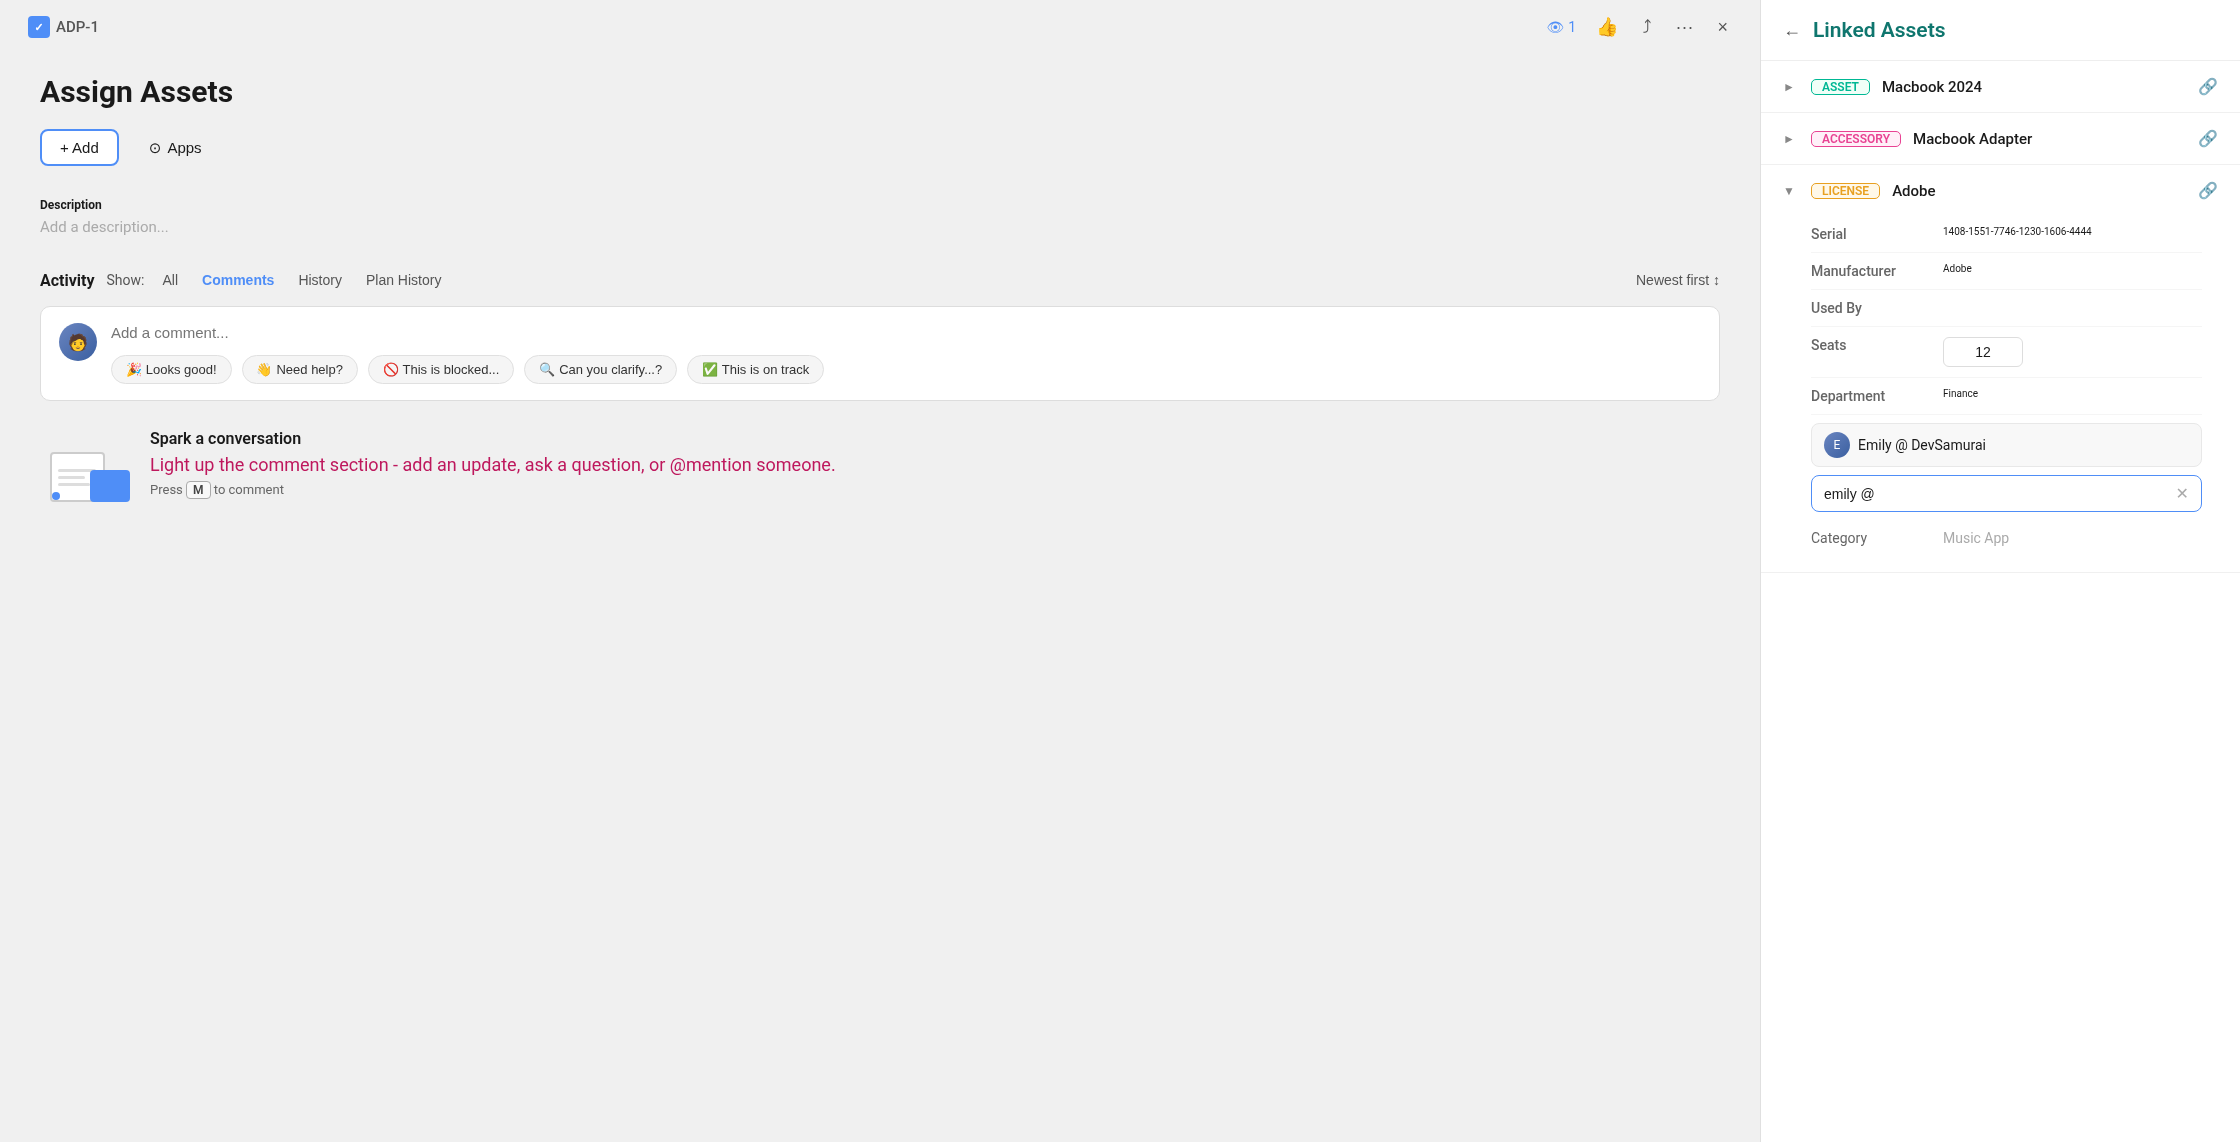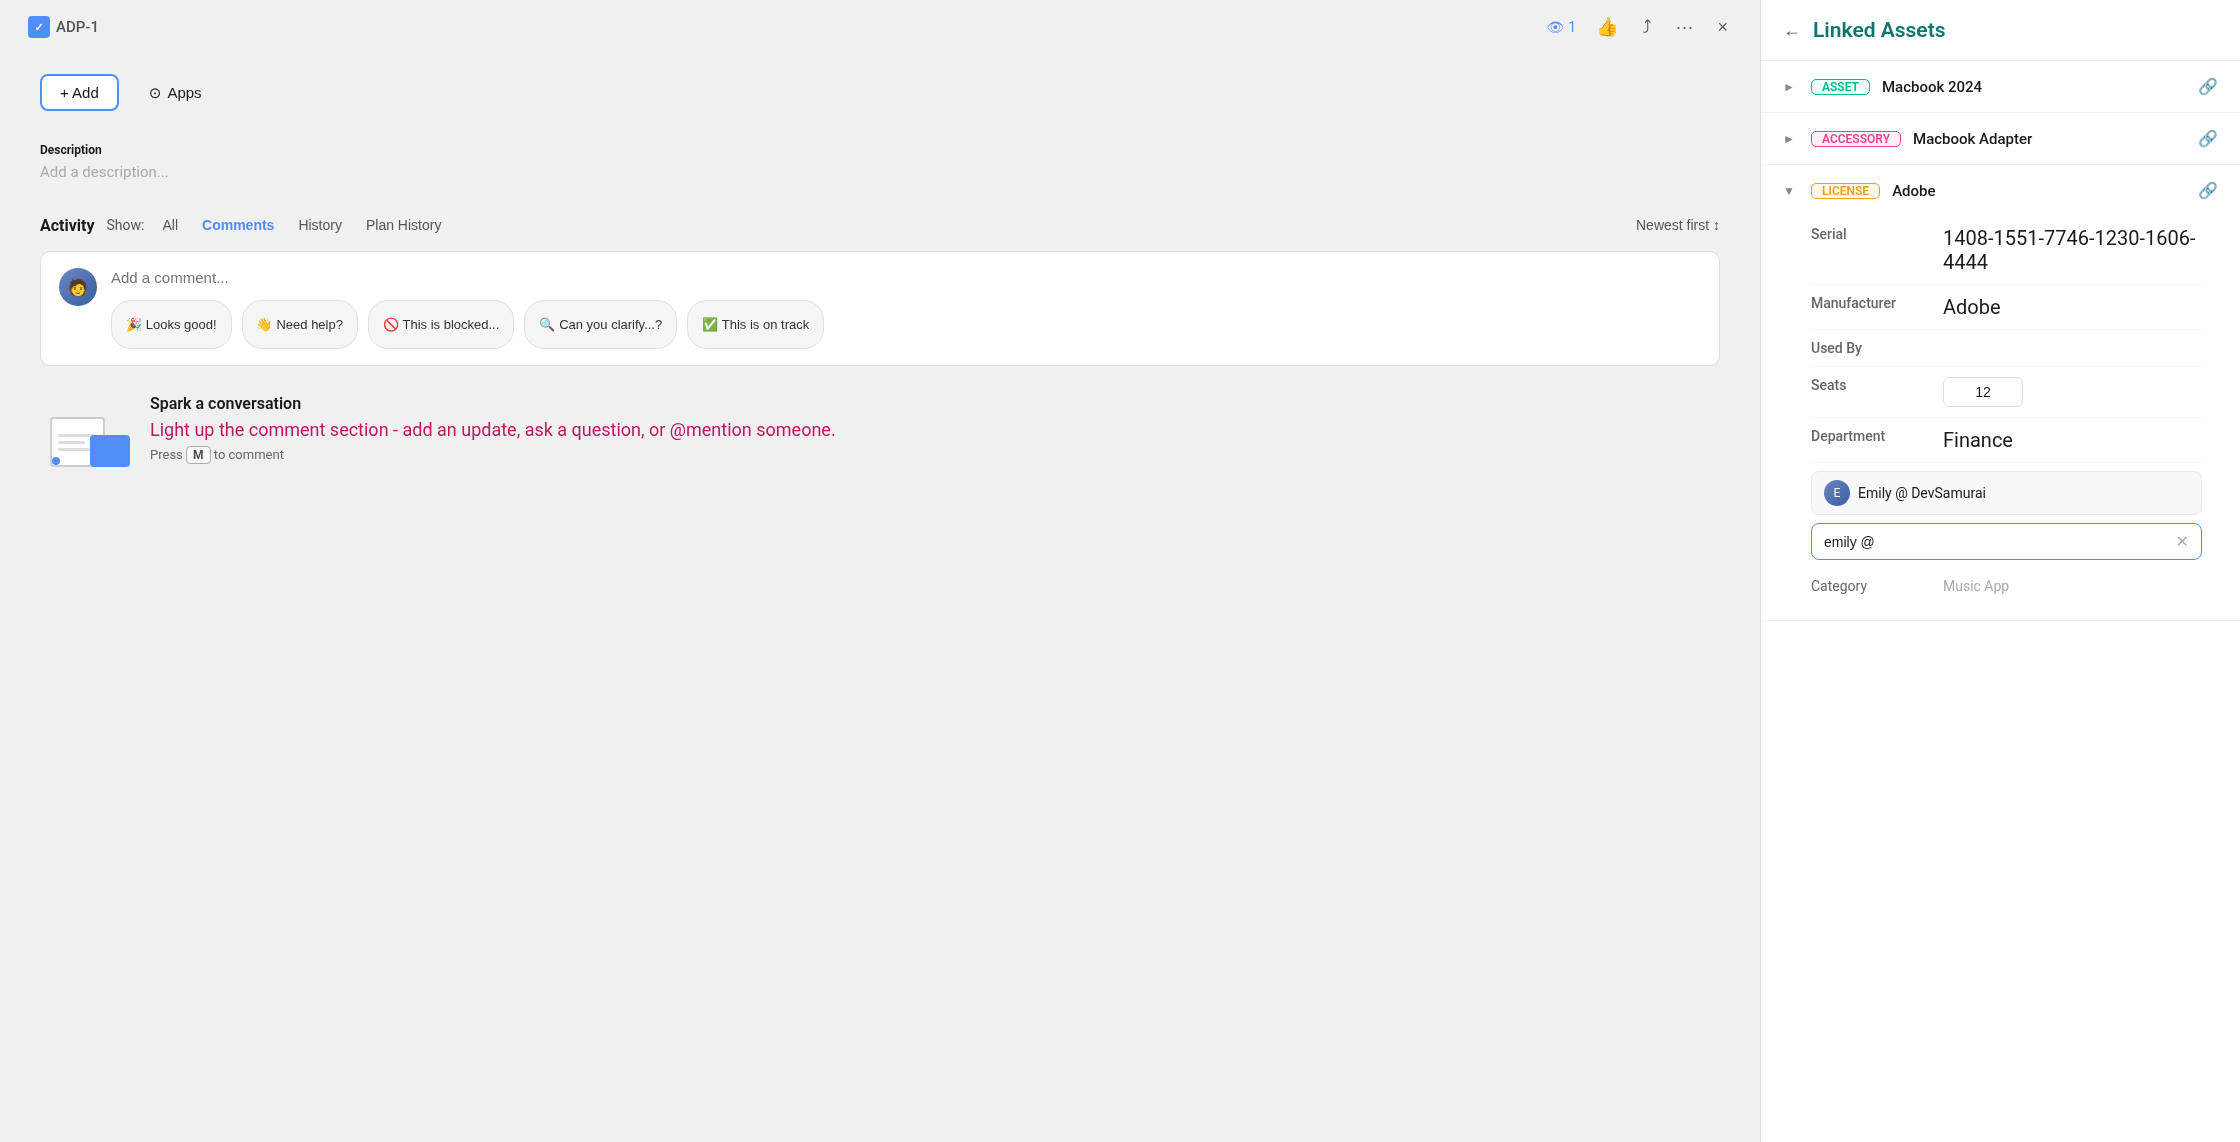--- a/index.html
+++ b/index.html
@@ -239,21 +239,21 @@
       margin-bottom: 14px;
     }
 
     .quick-replies {
       display: flex;
       gap: 10px;
       flex-wrap: wrap;
     }
 
     .quick-reply-btn {
-      padding: 16px 14px;
+      padding: 6px 14px;
       background: #f5f5f5;
       border: 1px solid #e0e0e0;
       border-radius: 20px;
       font-size: 13px;
       color: #333;
       cursor: pointer;
     }
 
     
     .spark-section {
@@ -405,21 +405,21 @@
 
     .detail-label {
       font-size: 14px;
       color: #666;
       width: 120px;
       flex-shrink: 0;
       font-weight: 500;
     }
 
     .detail-value {
-      font-size: 20px;
+      font-size: 10px;
       color: #1a1a1a;
       flex: 1;
     }
 
     .seats-input {
       width: 80px;
       padding: 6px 10px;
       border: 1.5px solid #ddd;
       border-radius: 6px;
       font-size: 14px;
@@ -574,20 +574,21 @@
         <span>1</span>
       </div>
       <button class="icon-btn">👍</button>
       <button class="icon-btn">⤴</button>
       <button class="icon-btn">···</button>
       <button class="icon-btn">×</button>
     </div>
   </div>
 
   <div class="page-body">
+    <h1 class="page-title">Assign Assets</h1>
 
     <div class="action-bar">
       <button class="btn-add">+ Add</button>
       <button class="btn-apps">
         <span>⊙</span>
         <span>Apps</span>
       </button>
     </div>
 
     <div class="section-label">Description</div>

